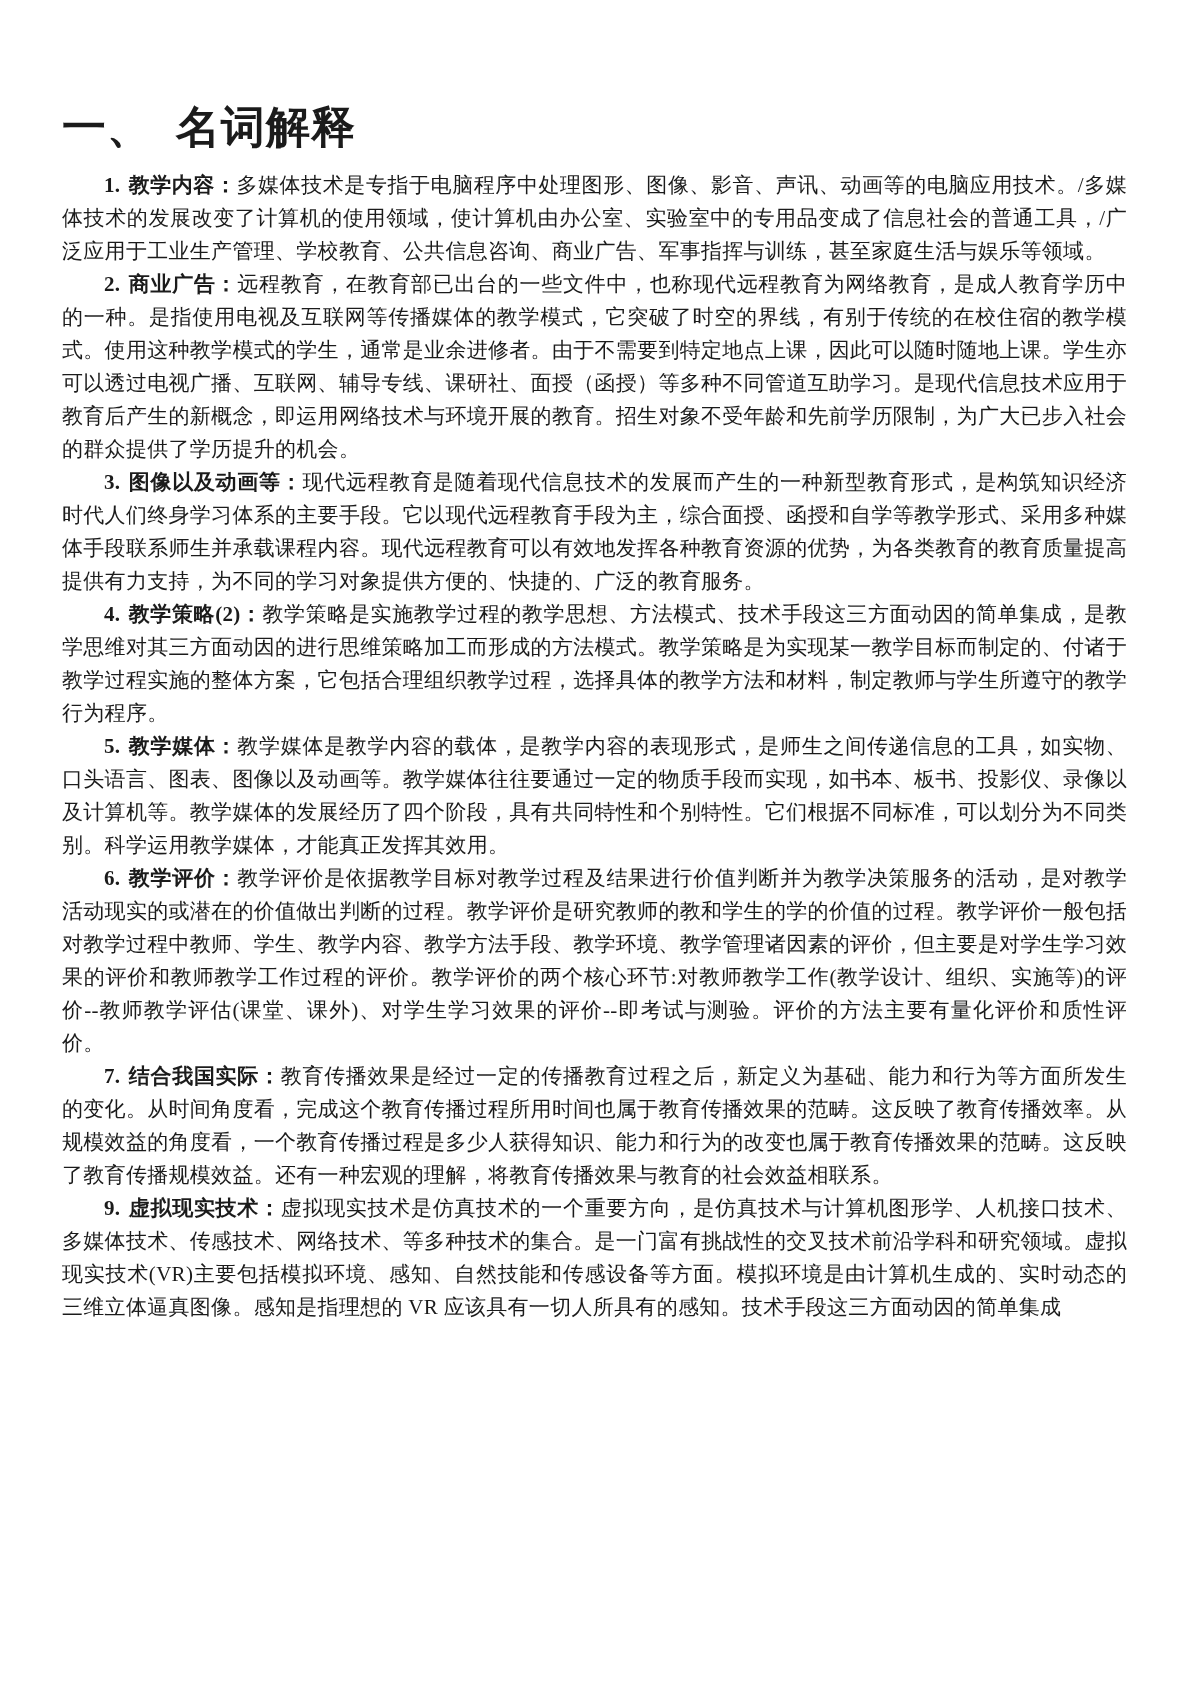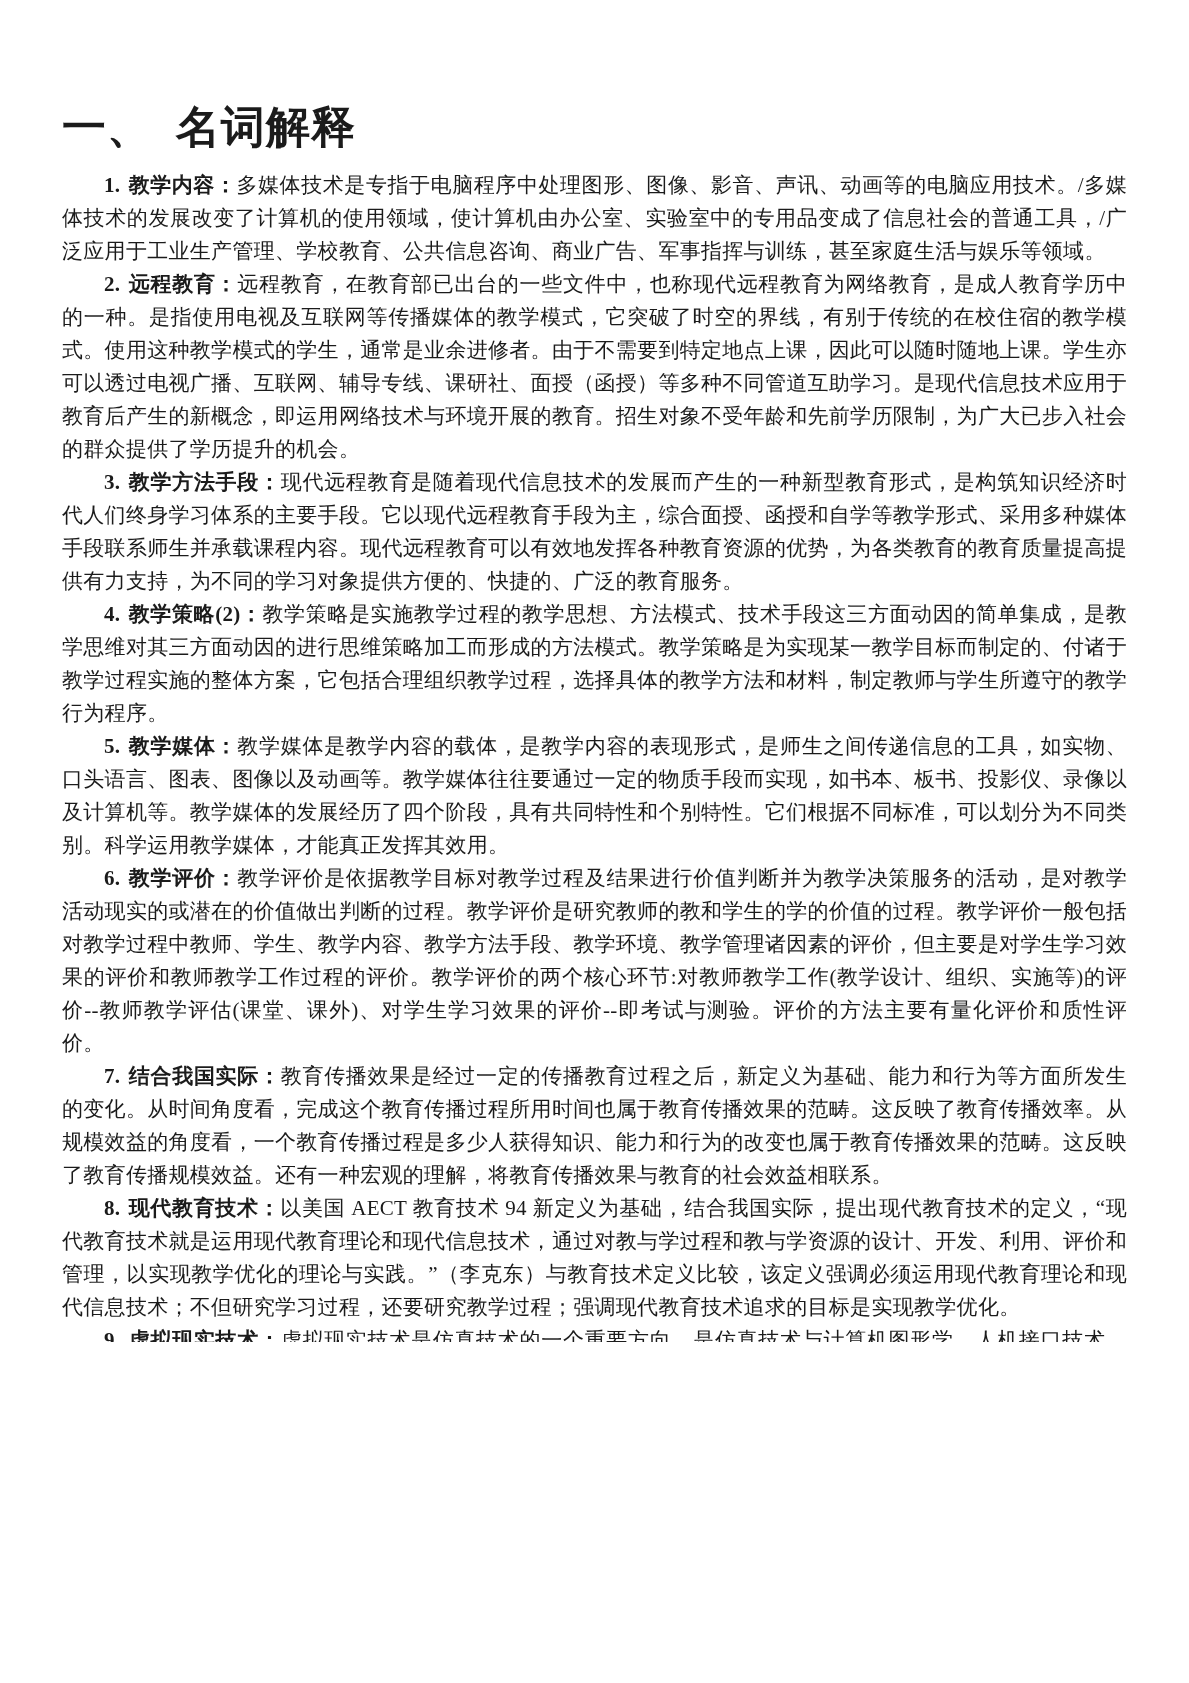--- a/index.html
+++ b/index.html
@@ -46,29 +46,28 @@
   }
 </style>
 </head>
 <body>
 
 <div class="page">
   <h1 class="doc-title"><span class="title-number">一、</span><span class="title-text">名词解释</span></h1>
   <div id="definition-list">
   <p class="para"><span class="term"><span class="num">1.</span><span class="tname">教学内容：</span></span><span class="body-text">多媒体技术是专指于电脑程序中处理图形、图像、影音、声讯、动画等的电脑应用技术。/多媒体技术的发展改变了计算机的使用领域，使计算机由办公室、实验室中的专用品变成了信息社会的普通工具，/广泛应用于工业生产管理、学校教育、公共信息咨询、商业广告、军事指挥与训练，甚至家庭生活与娱乐等领域。</span></p>
 
-  <p class="para"><span class="term"><span class="num">2.</span><span class="tname">远程教育：</span></span><span class="body-text">远程教育，在教育部已出台的一些文件中，也称现代远程教育为网络教育，是成人教育学历中的一种。是指使用电视及互联网等传播媒体的教学模式，它突破了时空的界线，有别于传统的在校住宿的教学模式。使用这种教学模式的学生，通常是业余进修者。由于不需要到特定地点上课，因此可以随时随地上课。学生亦可以透过电视广播、互联网、辅导专线、课研社、面授（函授）等多种不同管道互助学习。是现代信息技术应用于教育后产生的新概念，即运用网络技术与环境开展的教育。招生对象不受年龄和先前学历限制，为广大已步入社会的群众提供了学历提升的机会。</span></p>
+  <p class="para"><span class="term"><span class="num">2.</span><span class="tname">商业广告：</span></span><span class="body-text">远程教育，在教育部已出台的一些文件中，也称现代远程教育为网络教育，是成人教育学历中的一种。是指使用电视及互联网等传播媒体的教学模式，它突破了时空的界线，有别于传统的在校住宿的教学模式。使用这种教学模式的学生，通常是业余进修者。由于不需要到特定地点上课，因此可以随时随地上课。学生亦可以透过电视广播、互联网、辅导专线、课研社、面授（函授）等多种不同管道互助学习。是现代信息技术应用于教育后产生的新概念，即运用网络技术与环境开展的教育。招生对象不受年龄和先前学历限制，为广大已步入社会的群众提供了学历提升的机会。</span></p>
 
-  <p class="para"><span class="term"><span class="num">3.</span><span class="tname">教学方法手段：</span></span><span class="body-text">现代远程教育是随着现代信息技术的发展而产生的一种新型教育形式，是构筑知识经济时代人们终身学习体系的主要手段。它以现代远程教育手段为主，综合面授、函授和自学等教学形式、采用多种媒体手段联系师生并承载课程内容。现代远程教育可以有效地发挥各种教育资源的优势，为各类教育的教育质量提高提供有力支持，为不同的学习对象提供方便的、快捷的、广泛的教育服务。</span></p>
+  <p class="para"><span class="term"><span class="num">3.</span><span class="tname">图像以及动画等：</span></span><span class="body-text">现代远程教育是随着现代信息技术的发展而产生的一种新型教育形式，是构筑知识经济时代人们终身学习体系的主要手段。它以现代远程教育手段为主，综合面授、函授和自学等教学形式、采用多种媒体手段联系师生并承载课程内容。现代远程教育可以有效地发挥各种教育资源的优势，为各类教育的教育质量提高提供有力支持，为不同的学习对象提供方便的、快捷的、广泛的教育服务。</span></p>
 
   <p class="para"><span class="term"><span class="num">4.</span><span class="tname">教学策略(2)：</span></span><span class="body-text">教学策略是实施教学过程的教学思想、方法模式、技术手段这三方面动因的简单集成，是教学思维对其三方面动因的进行思维策略加工而形成的方法模式。教学策略是为实现某一教学目标而制定的、付诸于教学过程实施的整体方案，它包括合理组织教学过程，选择具体的教学方法和材料，制定教师与学生所遵守的教学行为程序。</span></p>
 
   <p class="para"><span class="term"><span class="num">5.</span><span class="tname">教学媒体：</span></span><span class="body-text">教学媒体是教学内容的载体，是教学内容的表现形式，是师生之间传递信息的工具，如实物、口头语言、图表、图像以及动画等。教学媒体往往要通过一定的物质手段而实现，如书本、板书、投影仪、录像以及计算机等。教学媒体的发展经历了四个阶段，具有共同特性和个别特性。它们根据不同标准，可以划分为不同类别。科学运用教学媒体，才能真正发挥其效用。</span></p>
 
   <p class="para"><span class="term"><span class="num">6.</span><span class="tname">教学评价：</span></span><span class="body-text">教学评价是依据教学目标对教学过程及结果进行价值判断并为教学决策服务的活动，是对教学活动现实的或潜在的价值做出判断的过程。教学评价是研究教师的教和学生的学的价值的过程。教学评价一般包括对教学过程中教师、学生、教学内容、教学方法手段、教学环境、教学管理诸因素的评价，但主要是对学生学习效果的评价和教师教学工作过程的评价。教学评价的两个核心环节:对教师教学工作(教学设计、组织、实施等)的评价--教师教学评估(课堂、课外)、对学生学习效果的评价--即考试与测验。评价的方法主要有量化评价和质性评价。</span></p>
 
   <p class="para"><span class="term"><span class="num">7.</span><span class="tname">结合我国实际：</span></span><span class="body-text">教育传播效果是经过一定的传播教育过程之后，新定义为基础、能力和行为等方面所发生的变化。从时间角度看，完成这个教育传播过程所用时间也属于教育传播效果的范畴。这反映了教育传播效率。从规模效益的角度看，一个教育传播过程是多少人获得知识、能力和行为的改变也属于教育传播效果的范畴。这反映了教育传播规模效益。还有一种宏观的理解，将教育传播效果与教育的社会效益相联系。</span></p>
 
-  <p class="para"><span class="term"><span class="num">8.</span><span class="tname">现代教育技术：</span></span><span class="body-text">以美国 AECT 教育技术 94 新定义为基础，结合我国实际，提出现代教育技术的定义，“现代教育技术就是运用现代教育理论和现代信息技术，通过对教与学过程和教与学资源的设计、开发、利用、评价和管理，以实现教学优化的理论与实践。”（李克东）与教育技术定义比较，该定义强调必须运用现代教育理论和现代信息技术；不但研究学习过程，还要研究教学过程；强调现代教育技术追求的目标是实现教学优化。</span></p>
 
   <p class="para"><span class="term"><span class="num">9.</span><span class="tname">虚拟现实技术：</span></span><span class="body-text">虚拟现实技术是仿真技术的一个重要方向，是仿真技术与计算机图形学、人机接口技术、多媒体技术、传感技术、网络技术、等多种技术的集合。是一门富有挑战性的交叉技术前沿学科和研究领域。虚拟现实技术(VR)主要包括模拟环境、感知、自然技能和传感设备等方面。模拟环境是由计算机生成的、实时动态的三维立体逼真图像。感知是指理想的 VR 应该具有一切人所具有的感知。技术手段这三方面动因的简单集成</span></p>
 </div>
 </div>
 
 </body></html>

